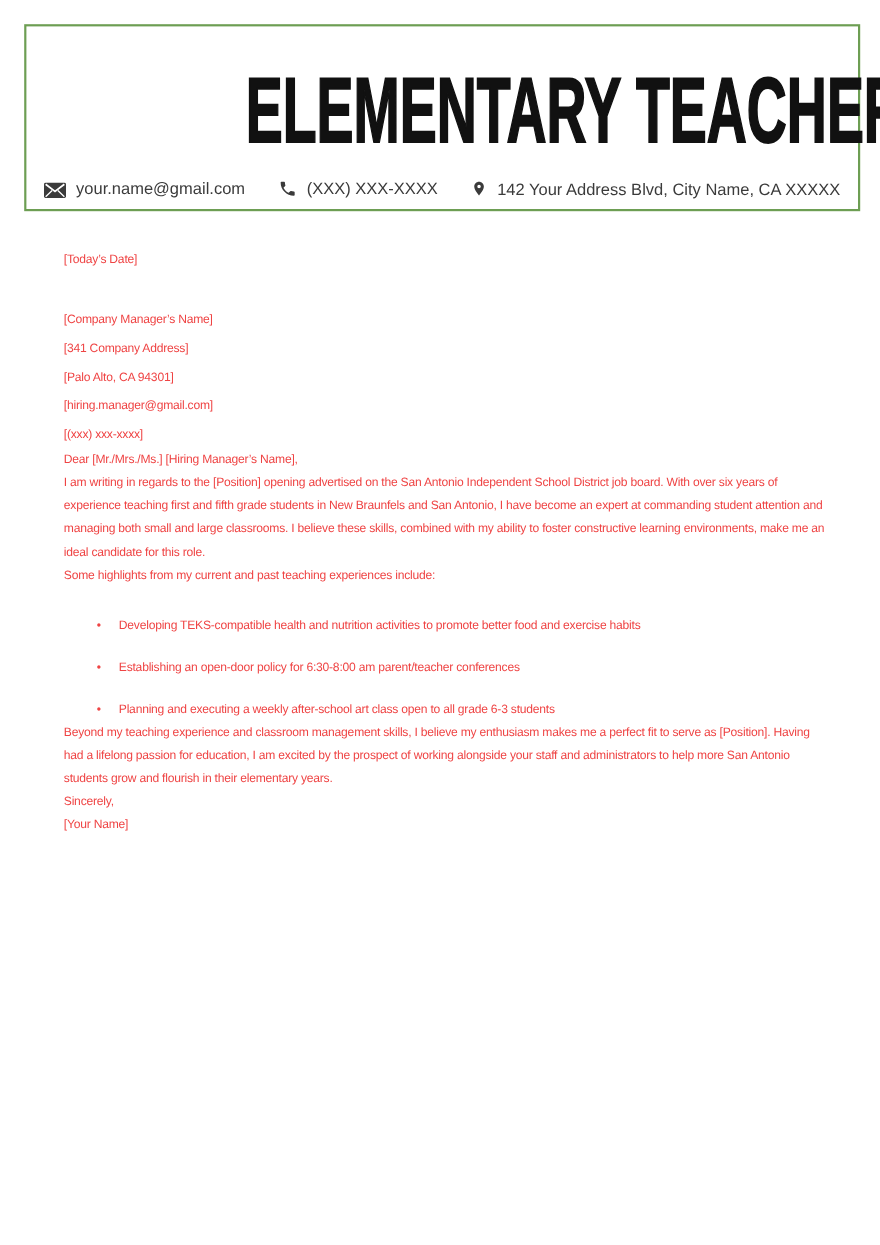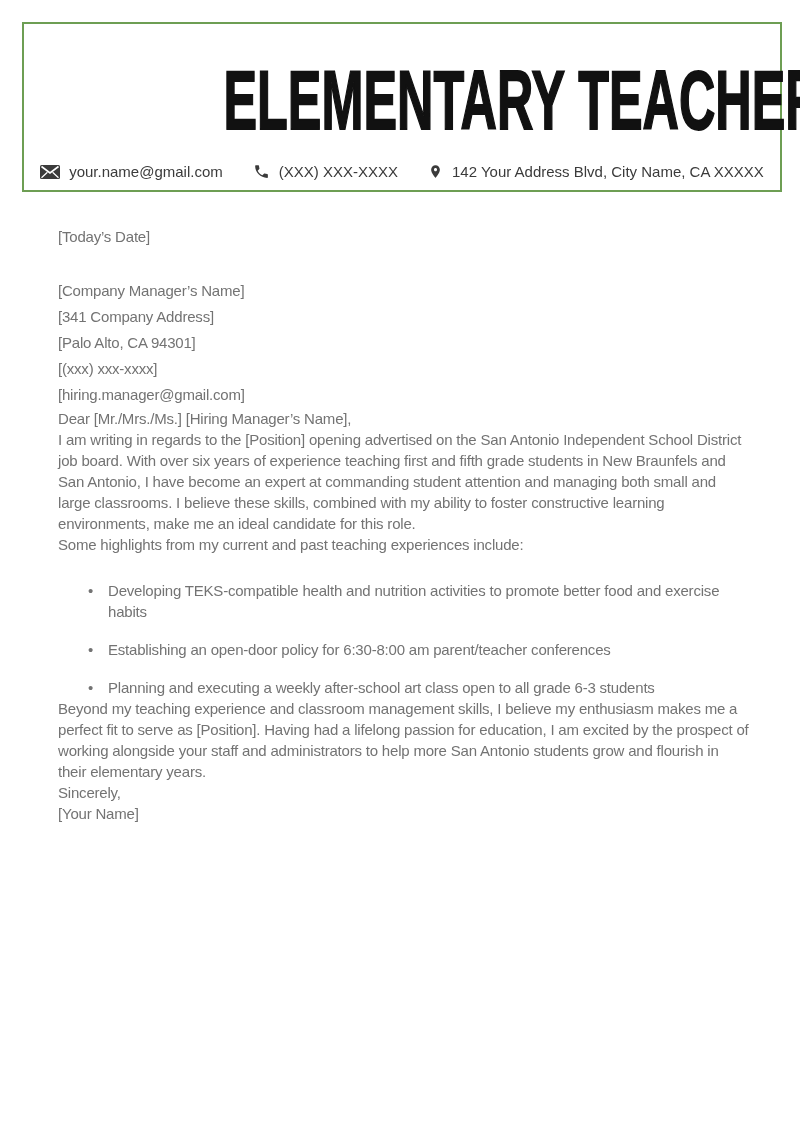--- a/index.html
+++ b/index.html
@@ -43,33 +43,33 @@
   }
   .contact-row {
     display: flex;
     justify-content: center;
     align-items: center;
     gap: 30px;
     margin-top: 20px;
     font-size: 15px;
     color: #3b3b3b;
   }
-  .contact-item { display: flex; align-items: center; gap: 9px; }
+  .contact-item { display: flex; align-items: flex-end; gap: 9px; }
   .contact-item svg { flex: 0 0 auto; display: block; }
 
   
   .letter {
     position: absolute;
     left: 58px;
     top: 226px;
     width: 692px;
-    font-size: 15px;
+    font-size: 11px;
     letter-spacing: -0.2px;
     line-height: 21px;
-    color: #737373;
+    color: #ef4444;
   }
   .letter p { margin: 0; }
   .date-line { margin: 0; }
   .recipient-block { margin-top: 31px; line-height: 26px; }
   .salutation { margin-top: 26px; }
   .para-intro { margin-top: 30px; }
   .highlights-lead { margin-top: 29px; }
   .highlights-list {
     margin: 25px 0 0 0;
     padding: 0 0 0 30px;
@@ -134,22 +134,22 @@
     </div>
   </header>
 
   <main class="letter">
     <p class="date-line">[Today’s Date]</p>
 
     <div class="recipient-block">
       <div>[Company Manager’s Name]</div>
       <div>[341 Company Address]</div>
       <div>[Palo Alto, CA 94301]</div>
+      <div>[hiring.manager@gmail.com]</div>
       <div>[(xxx) xxx-xxxx]</div>
-      <div>[hiring.manager@gmail.com]</div>
     </div>
 
     <p class="salutation">Dear [Mr./Mrs./Ms.] [Hiring Manager’s Name],</p>
 
     <p class="para-intro">I am writing in regards to the [Position] opening advertised on the San Antonio Independent School District job board. With over six years of experience teaching first and fifth grade students in New Braunfels and San Antonio, I have become an expert at commanding student attention and managing both small and large classrooms. I believe these skills, combined with my ability to foster constructive learning environments, make me an ideal candidate for this role.</p>
 
     <p class="highlights-lead">Some highlights from my current and past teaching experiences include:</p>
 
     <ul class="highlights-list">
       <li>Developing TEKS-compatible health and nutrition activities to promote better food and exercise habits</li>

